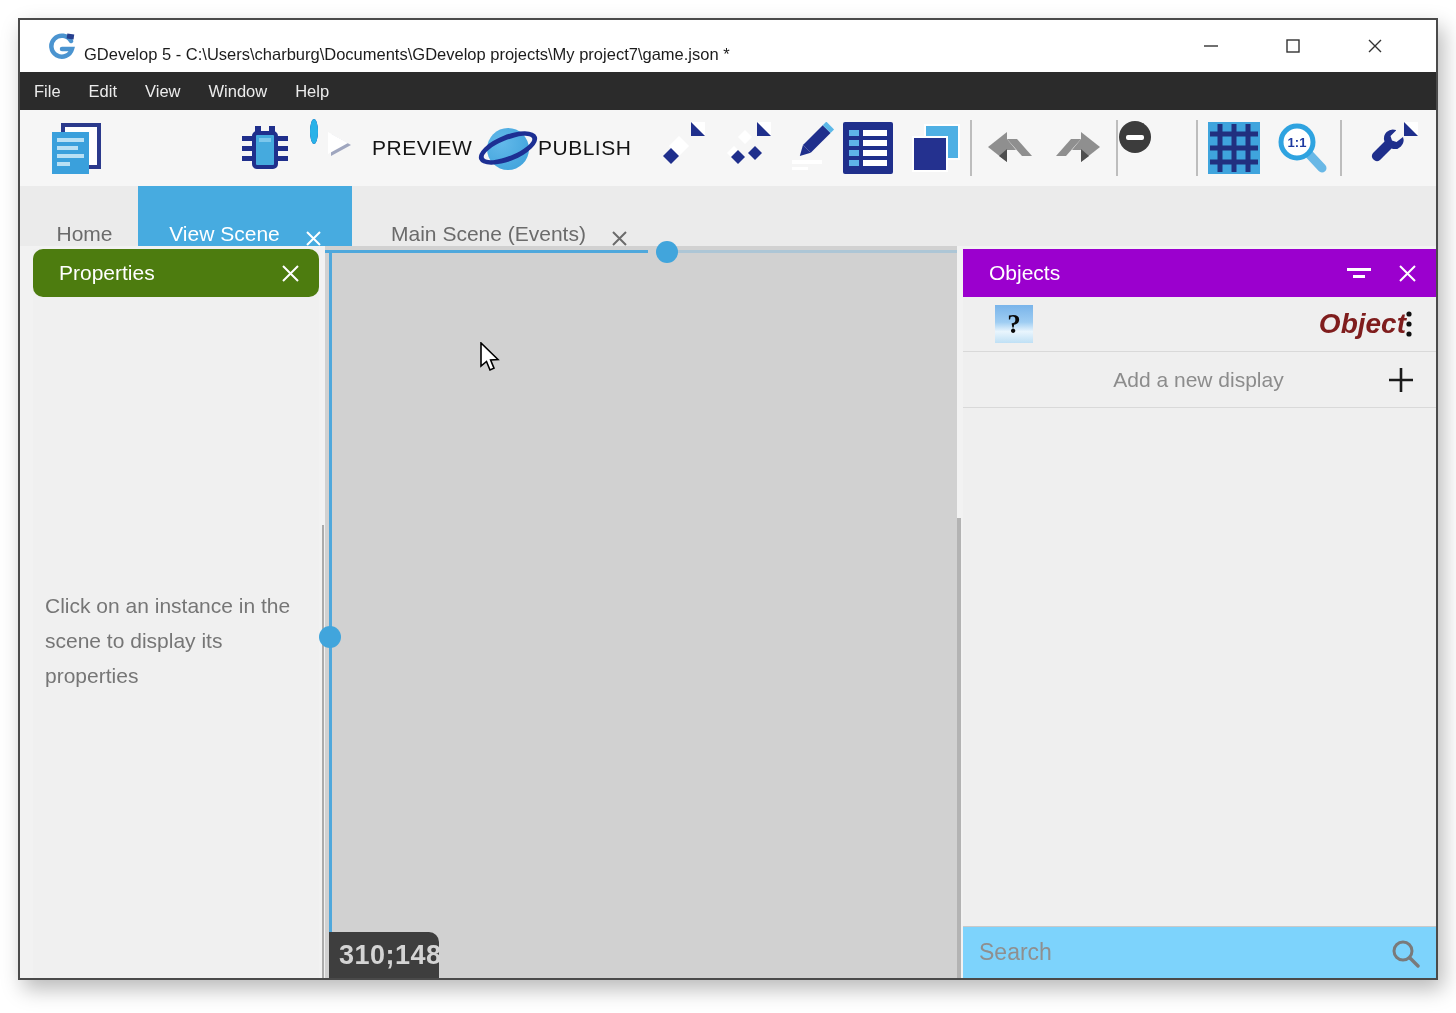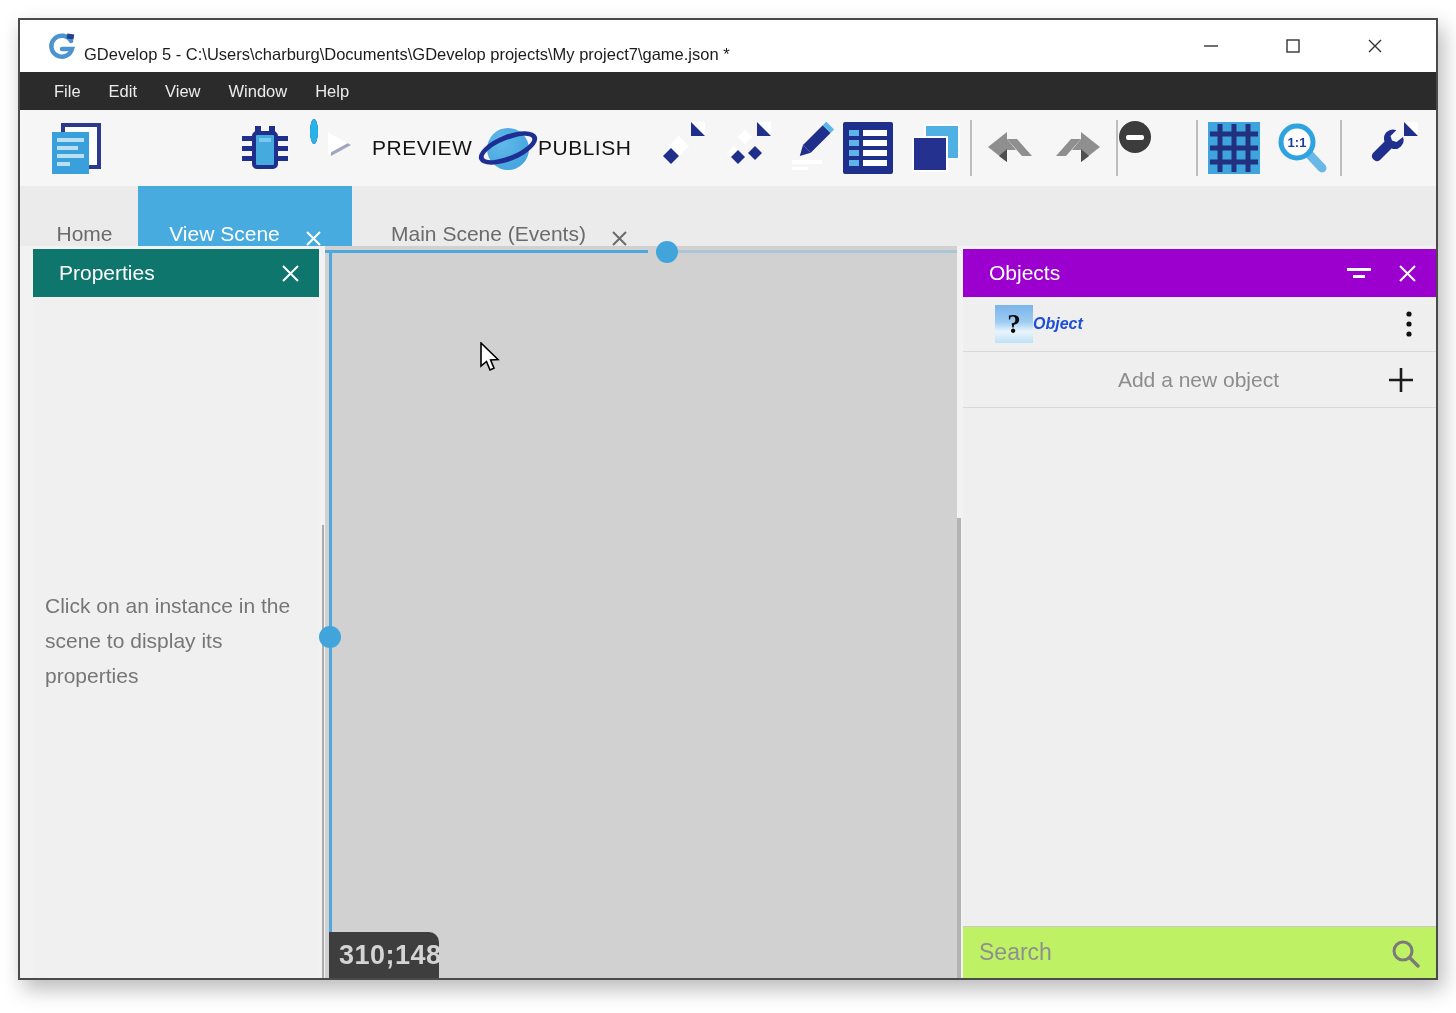--- a/index.html
+++ b/index.html
@@ -9,21 +9,21 @@
     background:#f2f2f2; border:2px solid #4a4a4a; box-shadow:5px 9px 20px rgba(0,0,0,.28); }
 
   
   .titlebar { position:relative; height:52px; background:#ffffff; }
   .logo { position:absolute; left:26px; top:13px; }
   .title-text { position:absolute; left:64px; top:8px; line-height:52px; font-size:16.5px; color:#1c1c1c; white-space:nowrap; }
   .winctl { position:absolute; top:0; width:46px; height:52px; display:flex; align-items:center; justify-content:center; color:#333; }
   .winctl.min { left:1168px; } .winctl.max { left:1250px; } .winctl.close { left:1332px; }
 
   
-  .menubar { height:38px; background:#2b2b2b; display:flex; align-items:stretch; padding-left:20px; }
+  .menubar { height:38px; background:#2b2b2b; display:flex; align-items:stretch; }
   .menu-item { line-height:38px; padding:0 14px; color:#ececec; font-size:16.5px; cursor:default; }
 
   
   .toolbar { position:relative; height:76px; background:#f6f6f6; }
   .tb { position:absolute; top:12px; }
   .tb-sep { position:absolute; top:10px; width:2px; height:56px; background:#bdbdbd; }
   .tb-label { position:absolute; top:0; line-height:76px; font-size:21px; color:#141414; letter-spacing:.5px; }
 
   .tile { width:52px; height:52px; position:relative; background:linear-gradient(135deg,#5cb8e8 0 50%,#3f9ed8 50% 100%); }
   .mask-icon { width:50px; height:46px; position:relative; border:3px dashed #9e9e9e; }
@@ -68,27 +68,27 @@
   .border-left { position:absolute; left:4px; top:4px; bottom:0; width:3px; background:#4fa8dc; }
   .coord-badge { position:absolute; left:4px; bottom:0; width:110px; height:46px; background:#3e3e3e; border-top-right-radius:10px;
     color:#d4d4d4; font-size:27px; font-weight:bold; line-height:46px; padding-left:10px; letter-spacing:.5px; }
   .cursor { position:absolute; left:155px; top:96px; }
 
   .objects { position:absolute; left:943px; right:0; top:3px; bottom:0; background:#efefef; }
   .obj-row { height:55px; display:flex; align-items:center; border-bottom:1px solid #d9d9d9; }
   .obj-icon { margin-left:32px; width:38px; height:38px; text-align:center; line-height:38px;
     background:linear-gradient(180deg,#79b4ea 0%, #9ecdf2 45%, #e9f5fd 70%, #bfe0f5 100%);
     font-family:"Liberation Serif", serif; font-weight:bold; font-size:27px; color:#0a0a0a; }
-  .obj-label { flex:1; text-align:left; font-size:16px; font-weight:bold; font-style:italic; color:#1d4ed8; }
+  .obj-label { flex:1; text-align:right; font-size:28px; font-weight:bold; font-style:italic; color:#7f1d1d; }
   .kebab { margin-right:24px; display:flex; }
   .add-row { height:56px; display:flex; align-items:center; border-bottom:1px solid #d9d9d9; }
   .add-spacer { width:46px; }
   .add-label { flex:1; text-align:center; font-size:21px; color:#8c8c8c; }
   .plus { margin-right:22px; display:flex; }
-  .search { position:absolute; left:0; right:0; bottom:0; height:52px; background:#bef264; border-top:1px solid #c9c9c9; }
+  .search { position:absolute; left:0; right:0; bottom:0; height:52px; background:#7dd3fc; border-top:1px solid #c9c9c9; }
   .search input { position:absolute; left:16px; top:0; height:100%; width:380px; border:none; outline:none; background:transparent;
     font-size:23px; color:#555; font-family:"Liberation Sans", sans-serif; }
   .search input::placeholder { color:#8f8f8f; }
   .search-ico { position:absolute; right:16px; top:12px; }
 
   svg { display:block; }
 </style>
 </head>
 <body>
 
@@ -304,21 +304,21 @@
         <svg width="15" height="15" viewBox="0 0 15 15">
             <path d="M1 1 L14 14 M14 1 L1 14" stroke="#6b6b6b" stroke-width="2"></path>
           </svg>
       </span>
     </div>
   </div>
 
   <div class="content">
 
     <div class="props">
-      <div class="panel-header" style="background:#0f766e;">
+      <div class="panel-header" style="background:#4d7c0f;border-radius:10px;">
         <span class="panel-title">Properties</span>
         <span style="margin-left:auto; margin-right:20px; display:flex;">
           <svg width="17" height="17" viewBox="0 0 17 17">
               <path d="M1 1 L16 16 M16 1 L1 16" stroke="#ffffff" stroke-width="2"></path>
             </svg>
         </span>
       </div>
       <div class="props-body">
         <div class="props-msg">Click on an instance in the scene to display its properties</div>
       </div>
@@ -365,21 +365,21 @@
           <svg width="6" height="26" viewBox="0 0 6 26">
               <circle cx="3" cy="3" r="2.6" fill="#111"></circle>
               <circle cx="3" cy="13" r="2.6" fill="#111"></circle>
               <circle cx="3" cy="23" r="2.6" fill="#111"></circle>
             </svg>
         </span>
       </div>
 
       <div class="add-row">
         <span class="add-spacer"></span>
-        <span class="add-label">Add a new object</span>
+        <span class="add-label">Add a new display</span>
         <span class="plus">
           <svg width="26" height="26" viewBox="0 0 26 26">
               <path d="M13 1 V25 M1 13 H25" stroke="#1a1a1a" stroke-width="2.6"></path>
             </svg>
         </span>
       </div>
 
       <div class="search">
         <input type="text" placeholder="Search" style="">
         <span class="search-ico">

